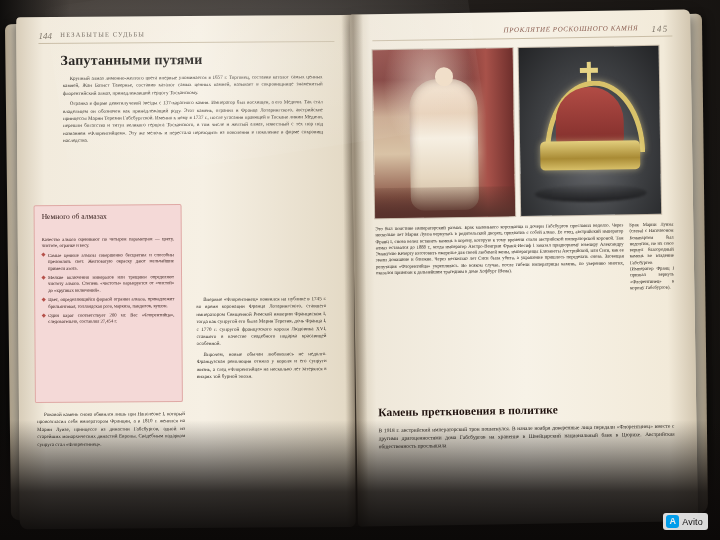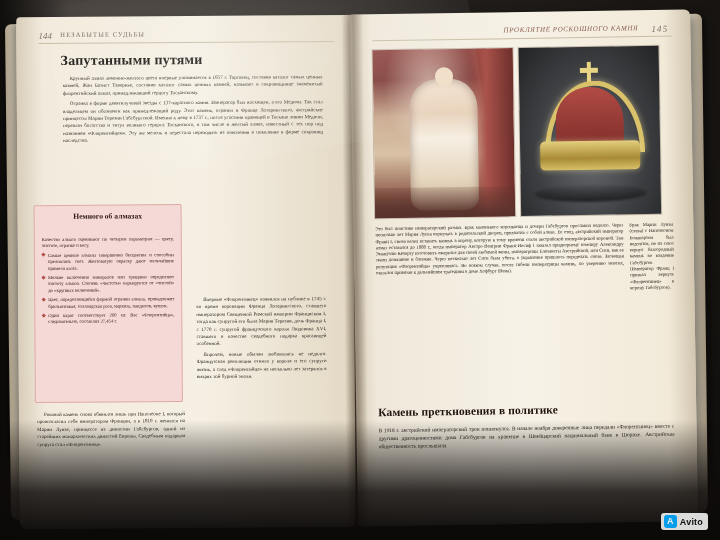--- a/index.html
+++ b/index.html
@@ -161,23 +161,22 @@
     position: absolute;
     background: #f4d9d7;
     border: 1px solid #dfa9a5;
     border-radius: 2px;
     padding: 6px 7px 7px 7px;
     box-sizing: border-box;
   }
   .sidebox h4 {
     margin: 0 0 16px 0;
     font-size: 7.6px;
-    font-weight: bold;
+    font-weight: normal;
     color: #2a1512;
-    text-align: center;
   }
   .sidebox .sb-line {
     font-size: 4.7px;
     line-height: 6.4px;
     color: #3a2420;
     text-align: justify;
     margin-bottom: 3px;
     position: relative;
     padding-left: 6px;
   }
@@ -334,21 +333,21 @@
     color: #fff;
     font-family: "Liberation Sans", sans-serif;
     font-size: 9px;
     font-weight: bold;
     line-height: 13px;
     text-align: center;
   }
   .wm .av-text {
     font-family: "Liberation Sans", sans-serif;
     font-size: 9px;
-    font-weight: bold;
+    font-weight: normal;
     color: #111;
     letter-spacing: 0.2px;
   }
 
   .glare {
     position: absolute;
     left: 40px; top: -40px;
     width: 420px; height: 180px;
     background: radial-gradient(ellipse at center, rgba(255,255,255,0.18), rgba(255,255,255,0));
     transform: rotate(-8deg);

